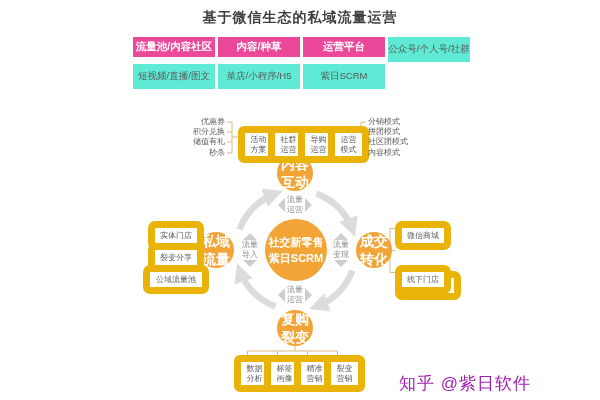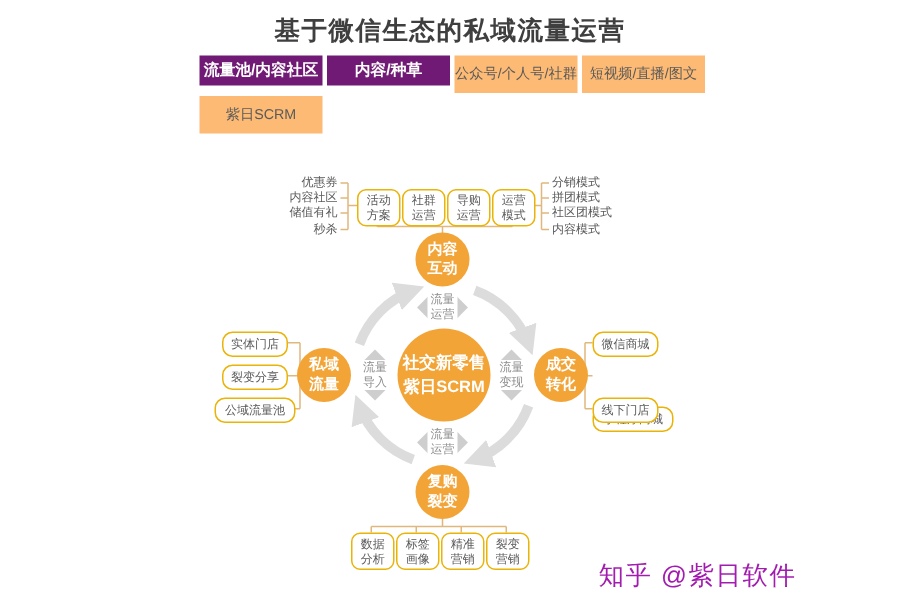--- a/index.html
+++ b/index.html
@@ -1,64 +1,66 @@
 <!DOCTYPE html>
 <html><head>
 <meta charset="utf-8">
 <style>
   html,body{margin:0;padding:0;background:#ffffff;}
   .canvas{position:relative;width:600px;height:400px;background:#fff;overflow:hidden;
           font-family:"Liberation Sans",sans-serif;}
   .title{position:absolute;top:9px;left:0;width:600px;text-align:center;
-         font-size:17px;font-weight:bold;color:#3f3f3f;letter-spacing:1px;}
+         font-size:14px;font-weight:bold;color:#3f3f3f;letter-spacing:1px;}
   
   .sumtable{position:absolute;left:133px;top:37px;display:grid;
             grid-template-columns:repeat(4,82px);column-gap:3px;row-gap:2px;}
-  .th{height:20px;background:#701a75;color:#fff;font-size:10.5px;font-weight:bold;
+  .th{height:20px;background:#ec4899;color:#fff;font-size:10.5px;font-weight:bold;
       display:flex;align-items:center;justify-content:center;white-space:nowrap;}
-  .td{height:25px;background:#fdba74;color:#5A5A5A;font-size:9.5px;
+  .td{height:25px;background:#5eead4;color:#5A5A5A;font-size:9.5px;
       display:flex;align-items:center;justify-content:center;white-space:nowrap;}
   
   .lines{position:absolute;left:0;top:0;}
   
   .circle{position:absolute;border-radius:50%;background:#F2A437;color:#fff;font-weight:bold;
           display:flex;align-items:center;justify-content:center;text-align:center;
           white-space:pre-line;}
-  .sat{width:36px;height:36px;font-size:10px;line-height:1.3;}
+  .sat{width:36px;height:36px;font-size:14px;line-height:1.3;}
   .main{width:62px;height:62px;font-size:11px;line-height:1.5;}
   
   .flow{position:absolute;width:36px;height:36px;display:flex;align-items:center;justify-content:center;}
   .flow .diamond{position:absolute;left:6px;top:6px;width:24px;height:24px;
                  transform:rotate(45deg);background:#CECECE;}
   .flow .band{position:absolute;background:#fff;}
   .flow.v .band{left:8px;top:0;width:20px;height:36px;}
   .flow.h .band{left:0;top:8px;width:36px;height:20px;}
   .flow .lbl{position:relative;font-size:8px;color:#8d8d8d;text-align:center;
              line-height:1.25;white-space:pre-line;}
   
-  .obox{position:absolute;border:1px solid #eab308;border-radius:6px;background:#fff;
+  .obox{position:absolute;border:7px solid #eab308;border-radius:6px;background:#fff;
         color:#5A5A5A;font-size:8px;text-align:center;line-height:1.25;
         display:flex;align-items:center;justify-content:center;white-space:pre-line;}
   
   .sideitem{position:absolute;font-size:8px;color:#5A5A5A;height:10px;line-height:10px;white-space:nowrap;}
   .alignr{text-align:right;}
   .watermark{position:absolute;left:399px;top:372px;font-size:17px;color:#a21caf;letter-spacing:1px;}
 </style>
 </head>
 <body>
 
 <div class="canvas">
 
   <div class="title">基于微信生态的私域流量运营</div>
 
   <div class="sumtable">
     <div class="th">流量池/内容社区</div>
     <div class="th">内容/种草</div>
+    <div class="th">运营平台</div>
     <div class="td">公众号/个人号/社群</div>
     <div class="td">短视频/直播/图文</div>
+    <div class="td">菜店/小程序/H5</div>
     <div class="td">紫日SCRM</div>
   </div>
 
   <svg class="lines" width="600" height="400" viewBox="0 0 600 400">
     <defs>
       <marker id="arrow" viewBox="0 0 10 10" refX="6" refY="5" markerWidth="3" markerHeight="3" orient="auto">
         <path d="M0,0 L10,5 L0,10 z" fill="#DCDCDC"></path>
       </marker>
     </defs>
 
@@ -124,21 +126,21 @@
   <div class="obox" style="left:238px;top:126px;width:27px;height:23px;">活动
 方案</div>
   <div class="obox" style="left:268px;top:126px;width:27px;height:23px;">社群
 运营</div>
   <div class="obox" style="left:298px;top:126px;width:27px;height:23px;">导购
 运营</div>
   <div class="obox" style="left:328px;top:126px;width:27px;height:23px;">运营
 模式</div>
 
   <div class="sideitem alignr" style="left:145px;top:117px;width:80px;">优惠券</div>
-  <div class="sideitem alignr" style="left:145px;top:127px;width:80px;">内容社区</div>
+  <div class="sideitem alignr" style="left:145px;top:127px;width:80px;">积分兑换</div>
   <div class="sideitem alignr" style="left:145px;top:137px;width:80px;">储值有礼</div>
   <div class="sideitem alignr" style="left:145px;top:148px;width:80px;">秒杀</div>
 
   <div class="sideitem" style="left:368px;top:117px;">分销模式</div>
   <div class="sideitem" style="left:368px;top:127px;">拼团模式</div>
   <div class="sideitem" style="left:368px;top:137px;">社区团模式</div>
   <div class="sideitem" style="left:368px;top:148px;">内容模式</div>
 
   <div class="obox" style="left:148px;top:221px;width:42px;height:15px;border-radius:7px;">实体门店</div>
   <div class="obox" style="left:148px;top:243px;width:42px;height:15px;border-radius:7px;">裂变分享</div>

